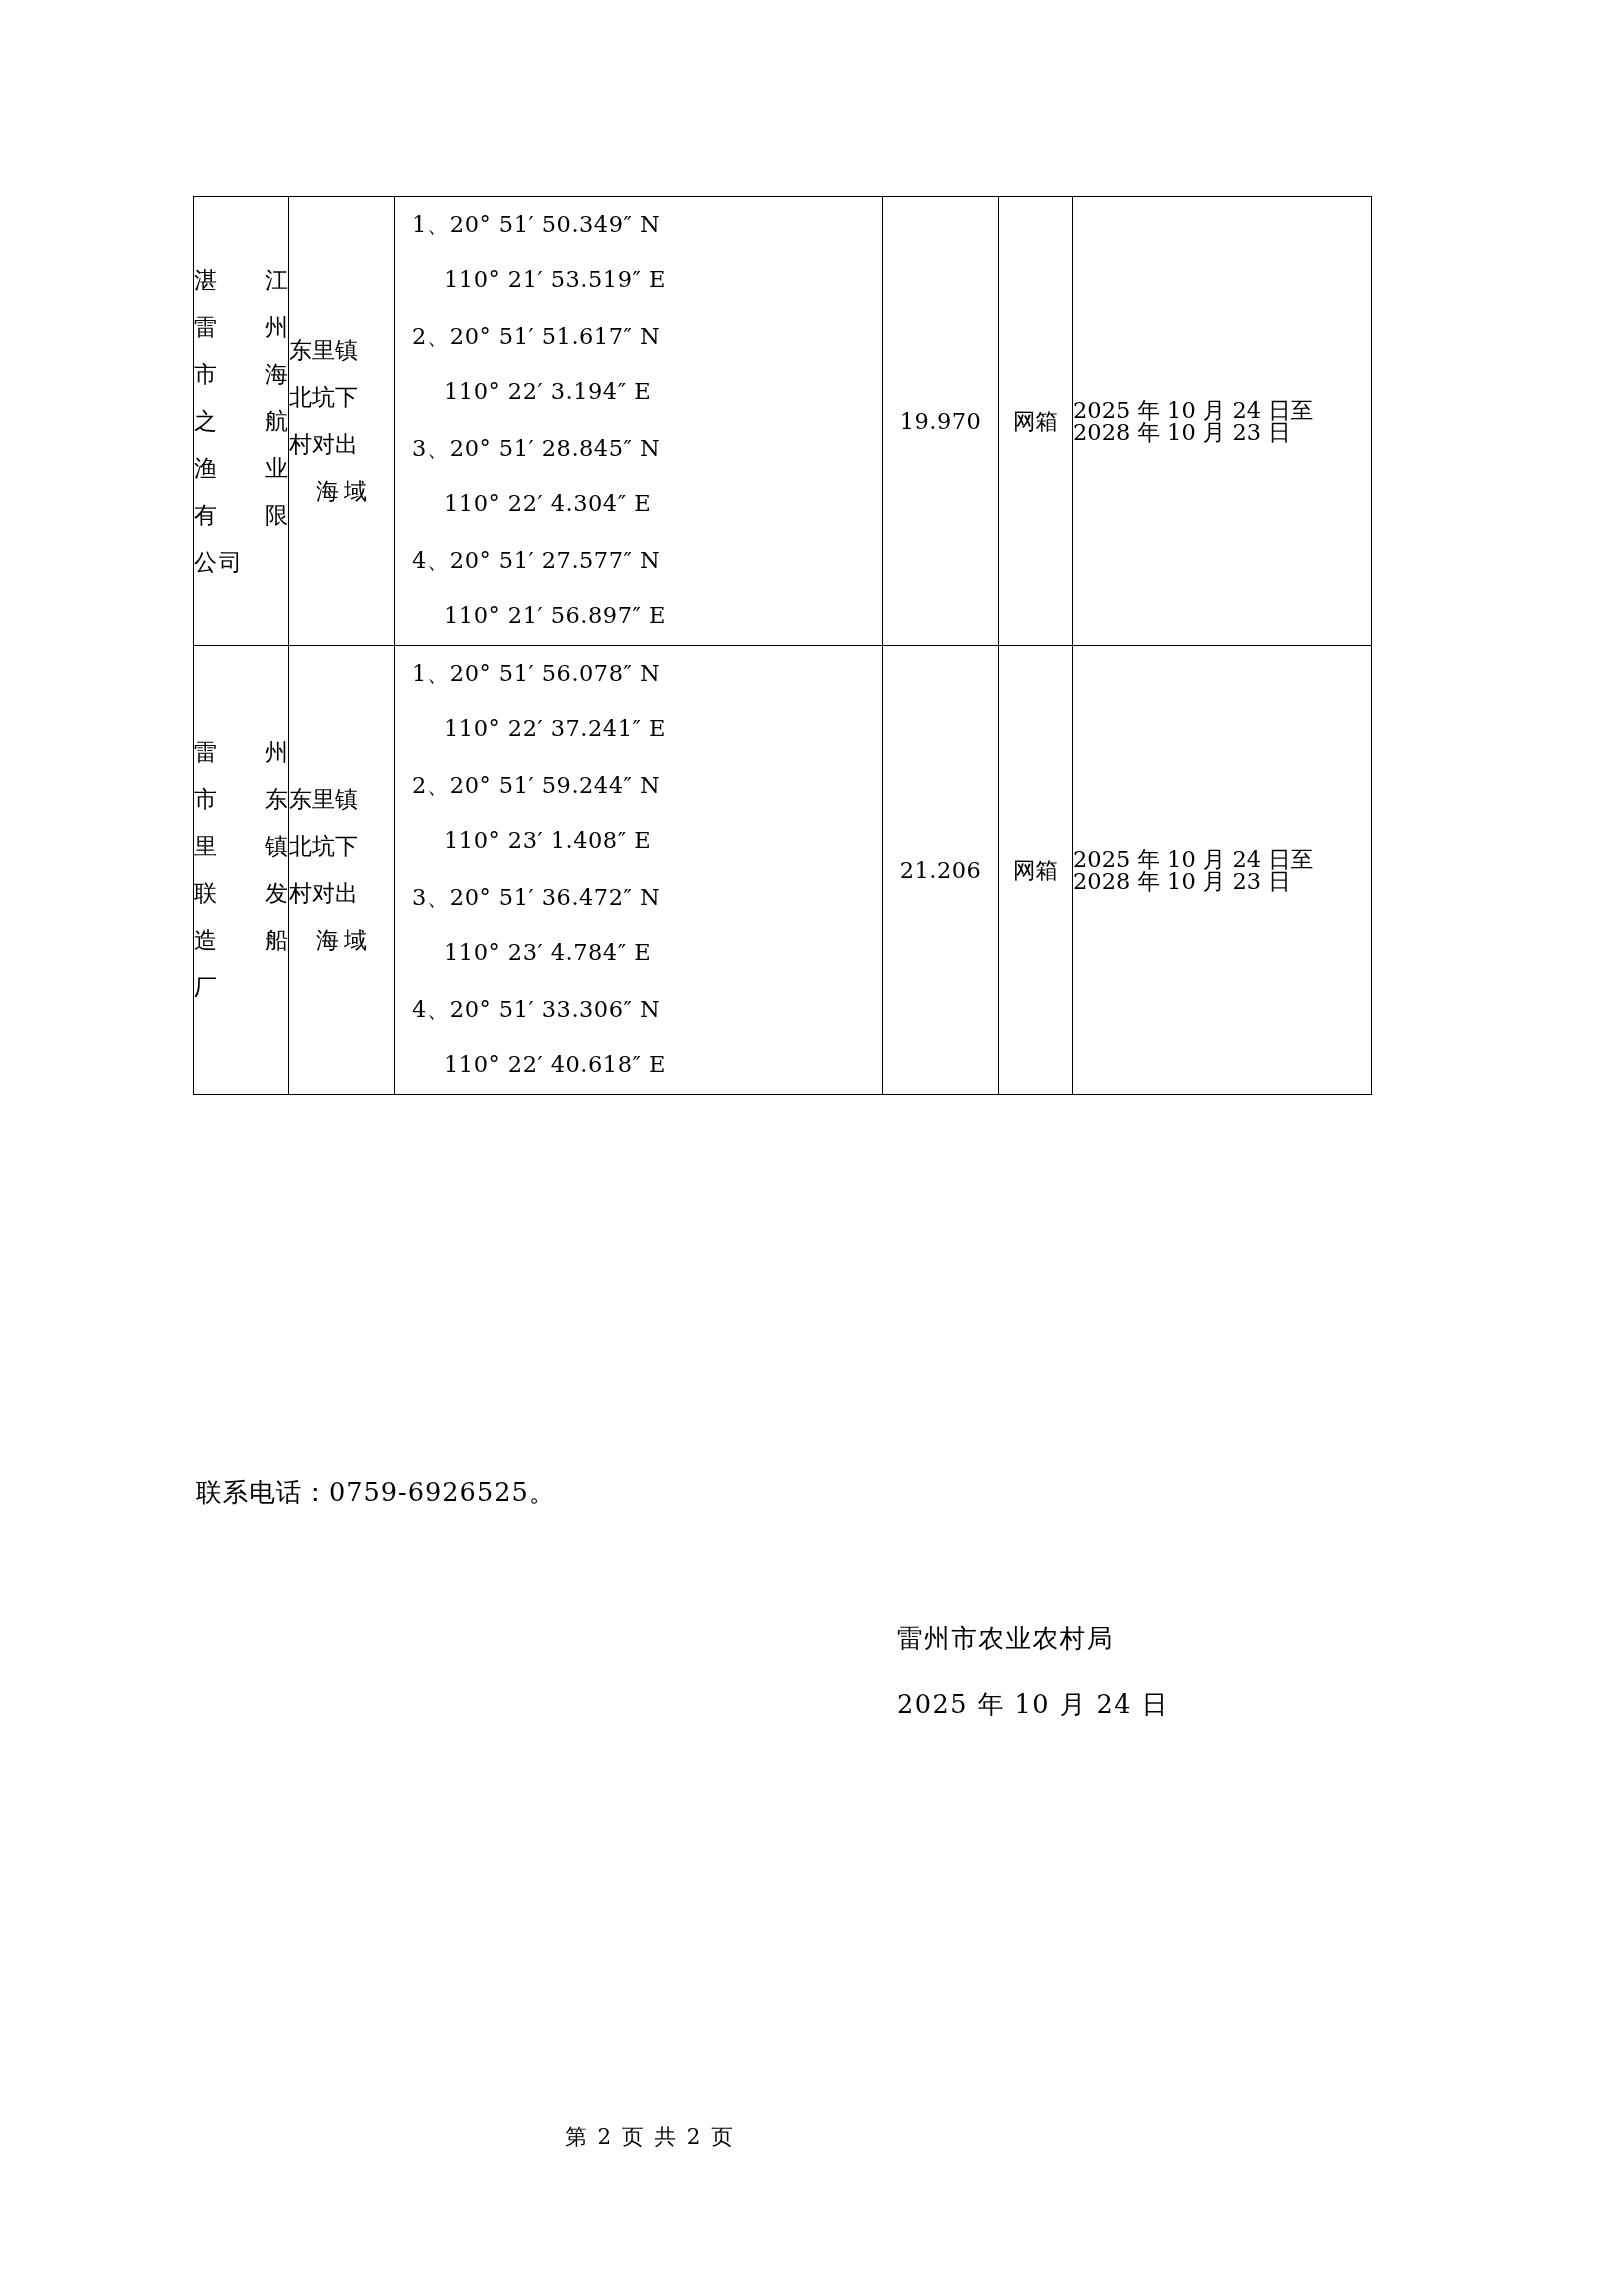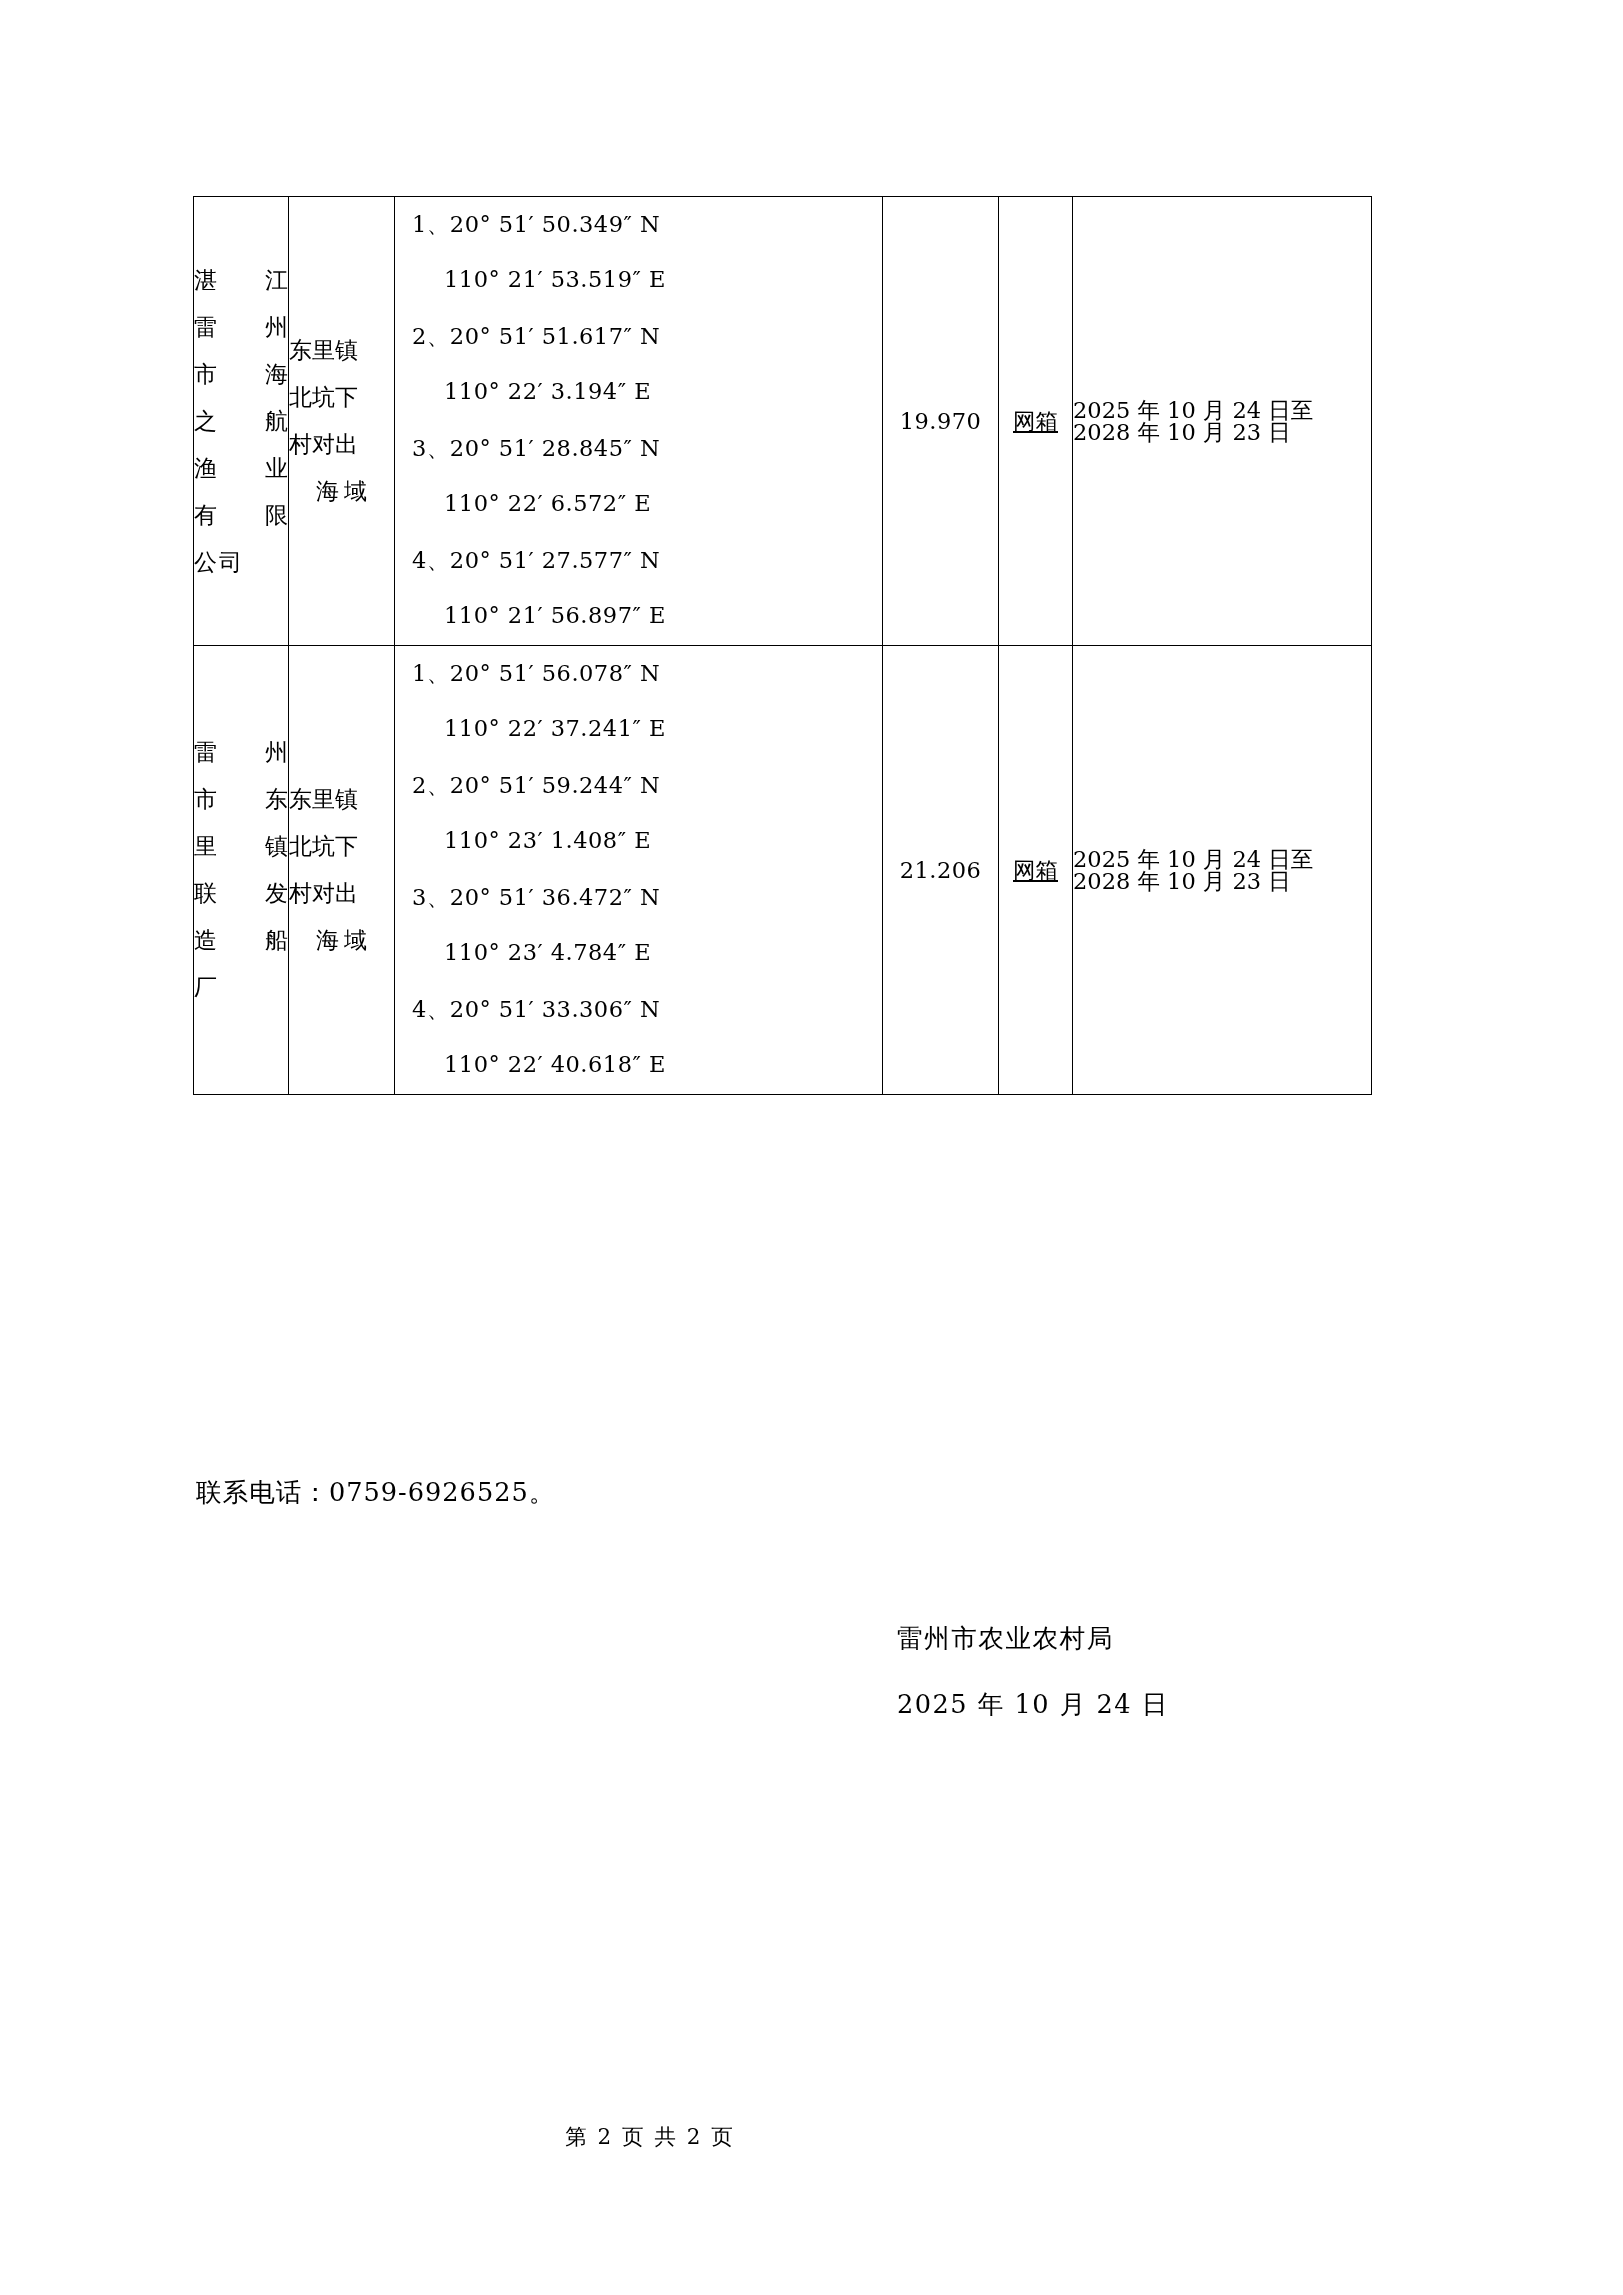--- a/index.html
+++ b/index.html
@@ -92,21 +92,20 @@
   }
 
   .areacell {
     text-align: center;
     font-size: 22px;
     letter-spacing: 0.5px;
   }
   .typecell {
     text-align: center;
     font-size: 22px;
-    text-decoration: underline;
   }
   .termcell {
     padding: 0 7.2px;
     font-size: 21px;
     line-height: 38px;
   }
 
   
   .contact {
     position: absolute;
@@ -206,21 +205,21 @@
           <div class="coordgroup">
             <div class="coord-lat"><span>1、</span><span>20° 51′ 50.349″ N</span></div>
             <div class="coord-lon">110° 21′ 53.519″ E</div>
           </div>
           <div class="coordgroup">
             <div class="coord-lat"><span>2、</span><span>20° 51′ 51.617″ N</span></div>
             <div class="coord-lon">110° 22′ 3.194″ E</div>
           </div>
           <div class="coordgroup">
             <div class="coord-lat"><span>3、</span><span>20° 51′ 28.845″ N</span></div>
-            <div class="coord-lon">110° 22′ 6.572″ E</div>
+            <div class="coord-lon">110° 22′ 4.304″ E</div>
           </div>
           <div class="coordgroup">
             <div class="coord-lat"><span>4、</span><span>20° 51′ 27.577″ N</span></div>
             <div class="coord-lon">110° 21′ 56.897″ E</div>
           </div>
         </td>
         <td class="areacell">19.970</td>
         <td class="typecell">网箱</td>
         <td class="termcell">2025 年 10 月 24 日至 2028 年 10 月 23 日</td>
       </tr>

